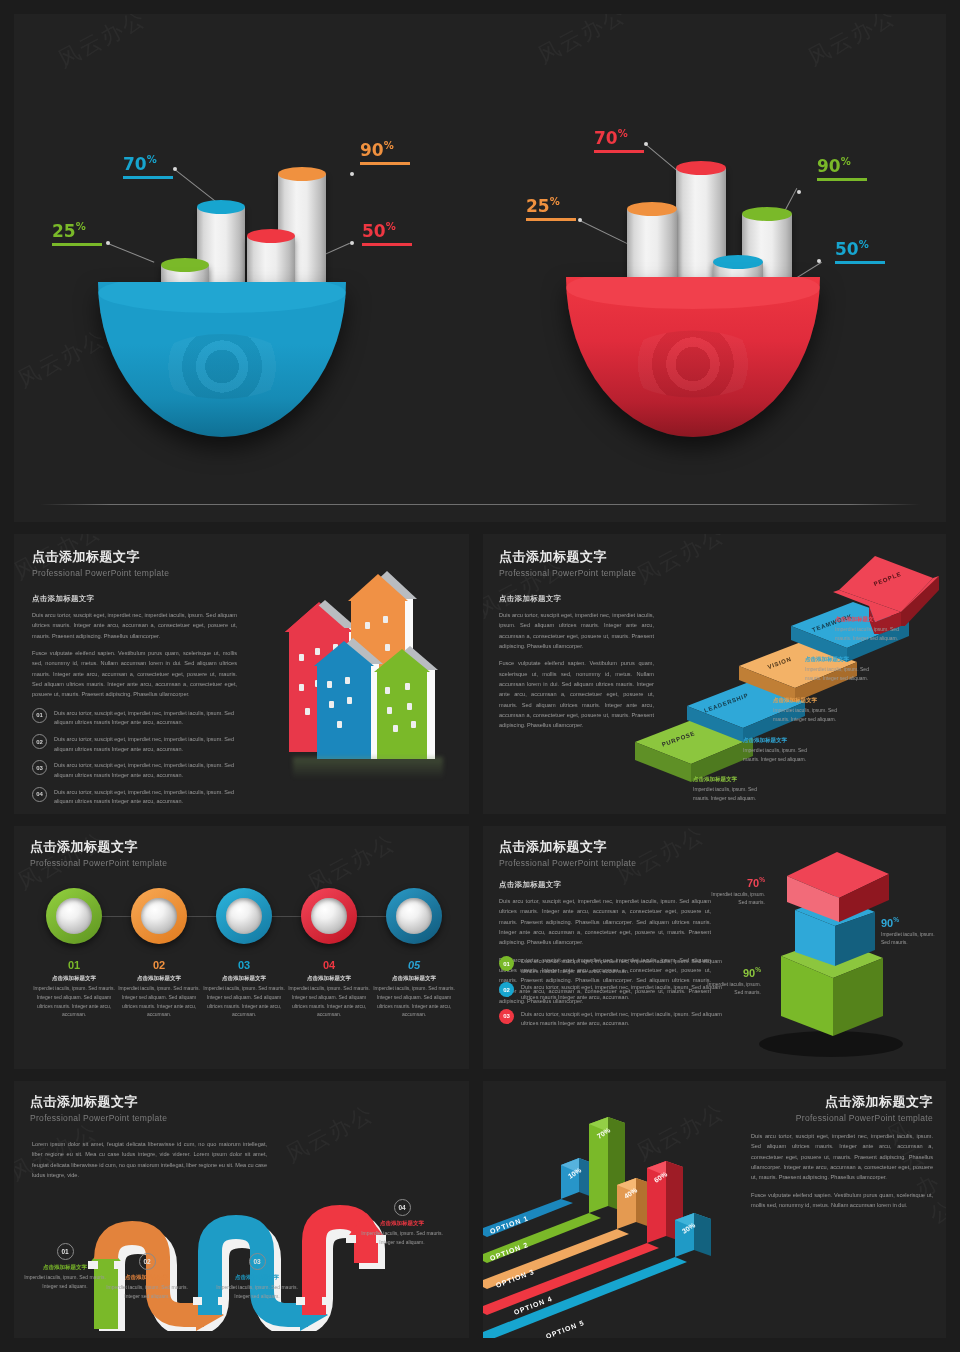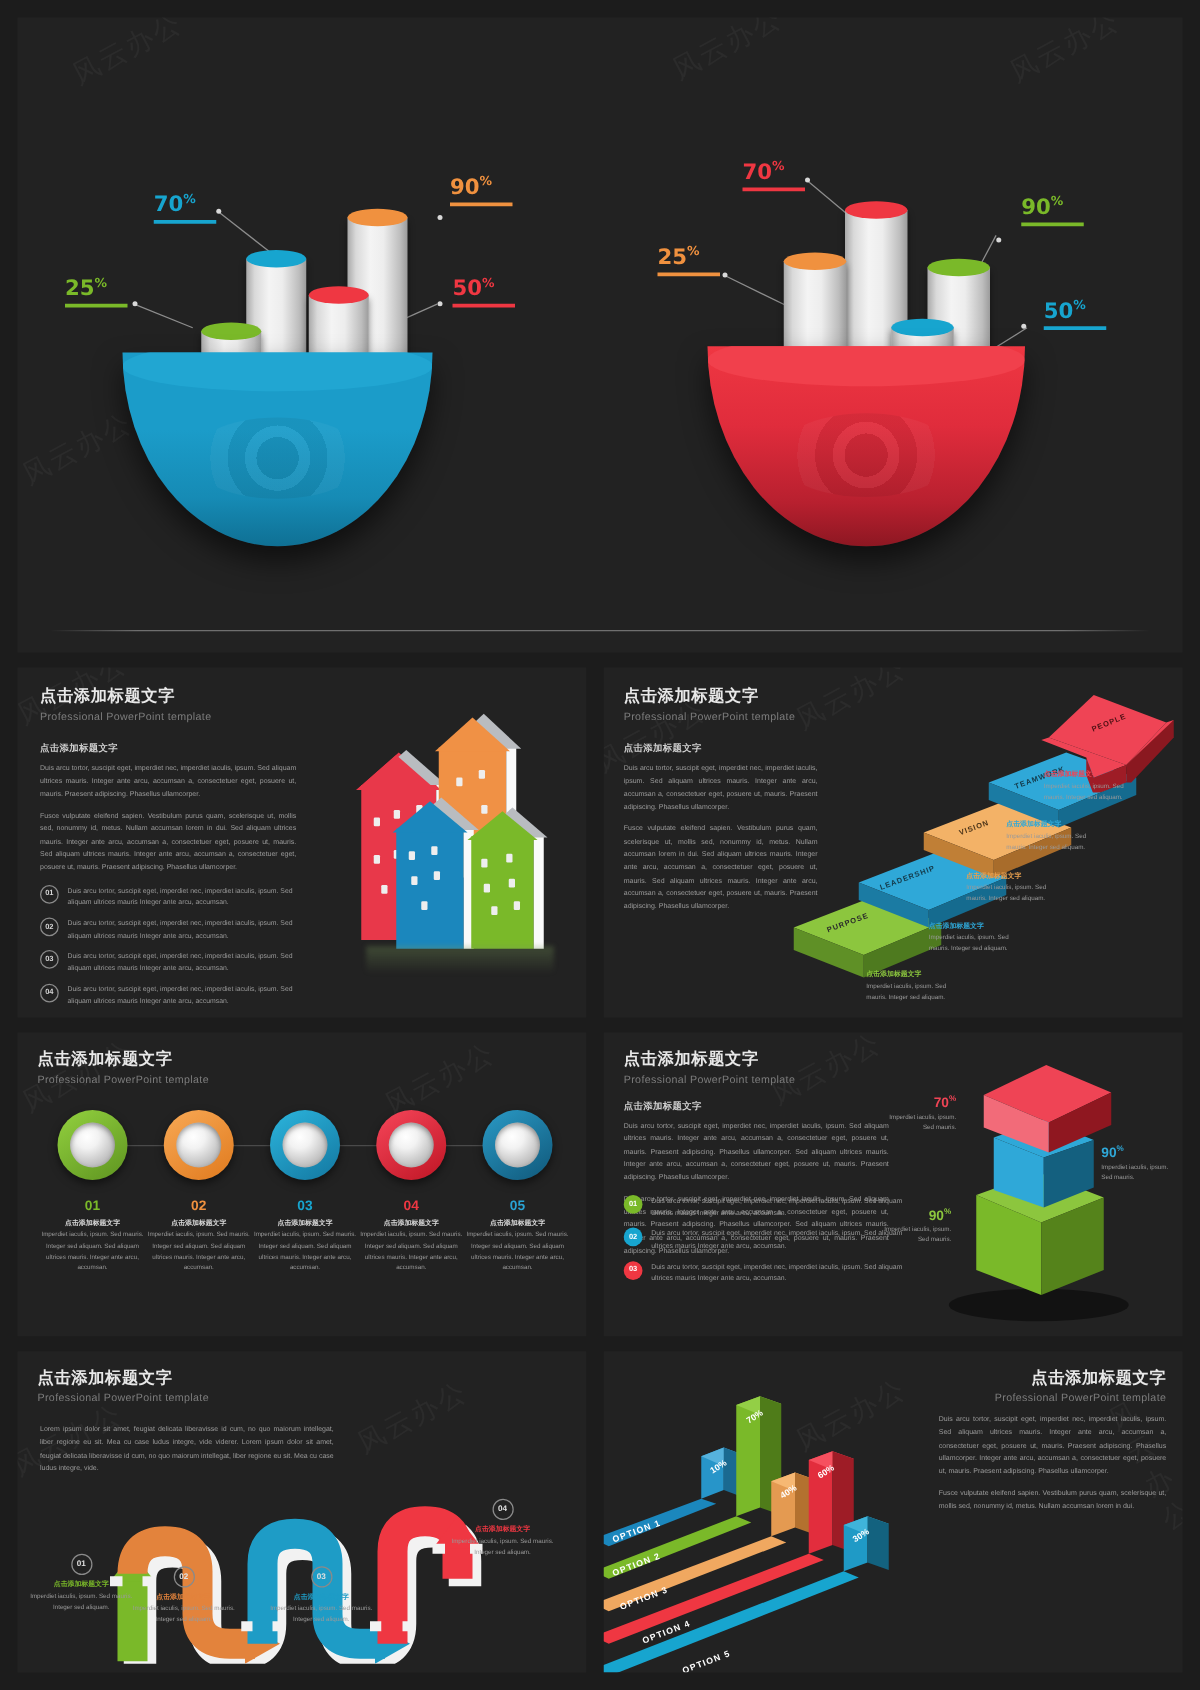--- a/index.html
+++ b/index.html
@@ -486,21 +486,21 @@
     </div>
     <div class="circ-num" style="left:273px;top:133px;color:#ef3742;">04</div>
     <div class="circ-cap" style="left:273px;top:149px;">
       <div class="h">点击添加标题文字</div>
       <div class="p">Imperdiet iaculis, ipsum. Sed mauris. Integer sed aliquam. Sed aliquam ultrices mauris. Integer ante arcu, accumsan.</div>
     </div>
 
     <div class="circ" style="left:372px;top:62px;background:linear-gradient(145deg,#2a9ac6,#10587a);">
       <div class="inner"></div>
     </div>
-    <div class="circ-num" style="left:358px;top:133px;color:#29a3d4;">05</div>
+    <div class="circ-num" style="left:358px;top:133px;color:#29a3d4;font-style:italic;">05</div>
     <div class="circ-cap" style="left:358px;top:149px;">
       <div class="h">点击添加标题文字</div>
       <div class="p">Imperdiet iaculis, ipsum. Sed mauris. Integer sed aliquam. Sed aliquam ultrices mauris. Integer ante arcu, accumsan.</div>
     </div>
   </div>
 
   <div class="slide" id="slide5">
     <div class="wm" style="left:130px;top:14px;">风云办公</div>
     <div class="s-h" style="left:16px;top:12px;">
       <div class="s-title">点击添加标题文字</div>

